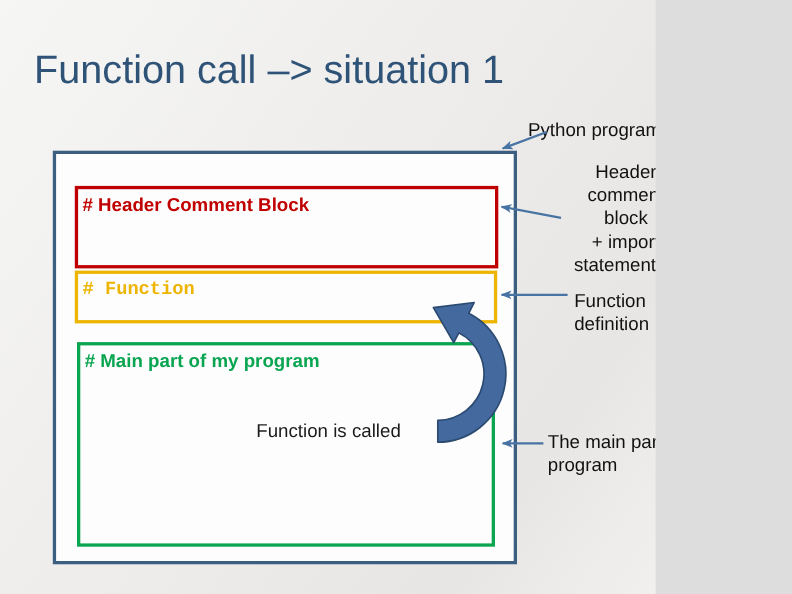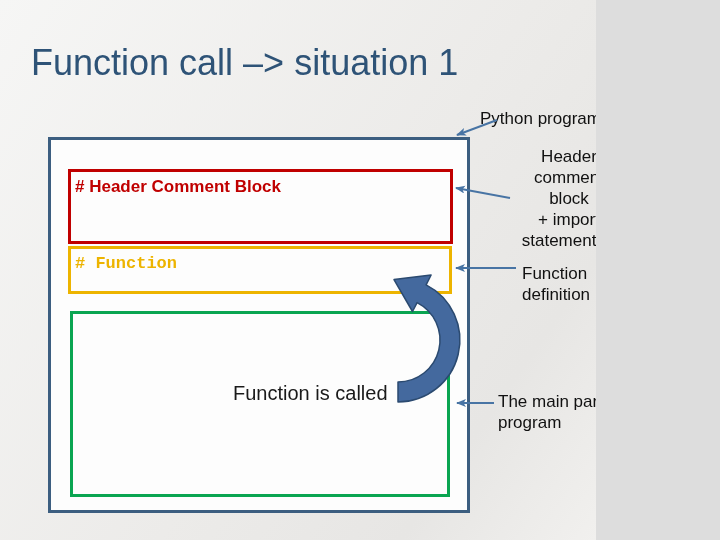--- a/index.html
+++ b/index.html
@@ -50,21 +50,21 @@
   .box-gold{
     left:17px;top:106px;width:384px;height:48px;
     border:3px solid var(--gold,#EDB400);color:var(--gold,#EDB400);font-family:Liberation Mono, monospace;
   }
   .box-green{
     left:19px;top:171px;width:380px;height:186px;
     border:3px solid var(--green,#0AA551);color:var(--green,#0AA551);
   }
   .called-text{
     position:absolute;left:160px;top:68px;
-    font-size:20px;font-weight:400;color:#1a1a1a;white-space:nowrap;
+    font-size:17px;font-weight:400;color:#1a1a1a;white-space:nowrap;
   }
   
   .note{
     position:absolute;font-size:17px;font-weight:400;color:#111;
     line-height:21px;white-space:pre-line;
   }
   .note-python{left:480px;top:108px;white-space:nowrap;}
   .note-header{left:508px;top:146px;width:122px;text-align:center;}
   .note-fn{left:522px;top:263px;}
   .note-main{left:498px;top:391px;width:168px;}
@@ -99,20 +99,21 @@
   </div>
 
   <div class="outer-box">
     <div class="inner-box box-red">
       <span># Header Comment Block</span>
     </div>
     <div class="inner-box box-gold">
       <span># Function</span>
     </div>
     <div class="inner-box box-green">
+      <span># Main part of my program</span>
       <div class="called-text">Function is called</div>
     </div>
   </div>
 
   <div class="note note-python">Python program</div>
   <div class="note note-header">Header
 comment
 block
 + import
 statement(s)</div>

